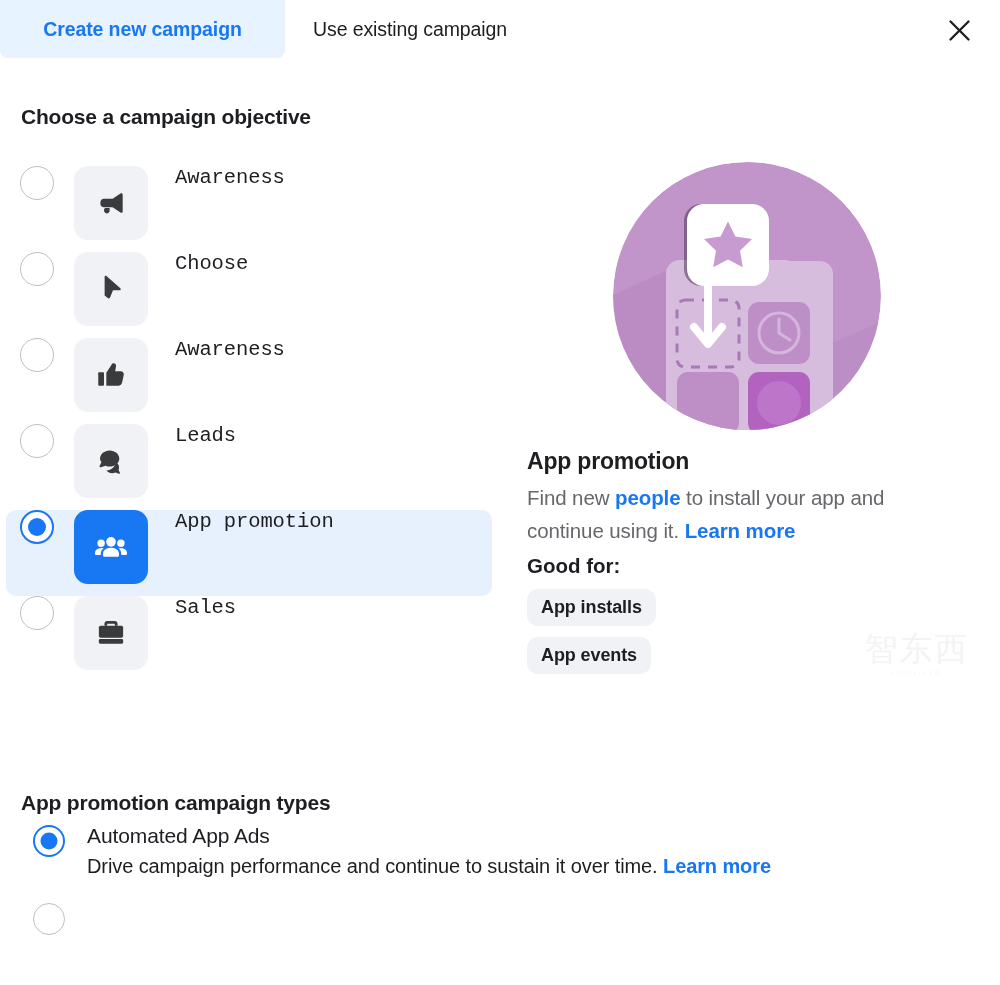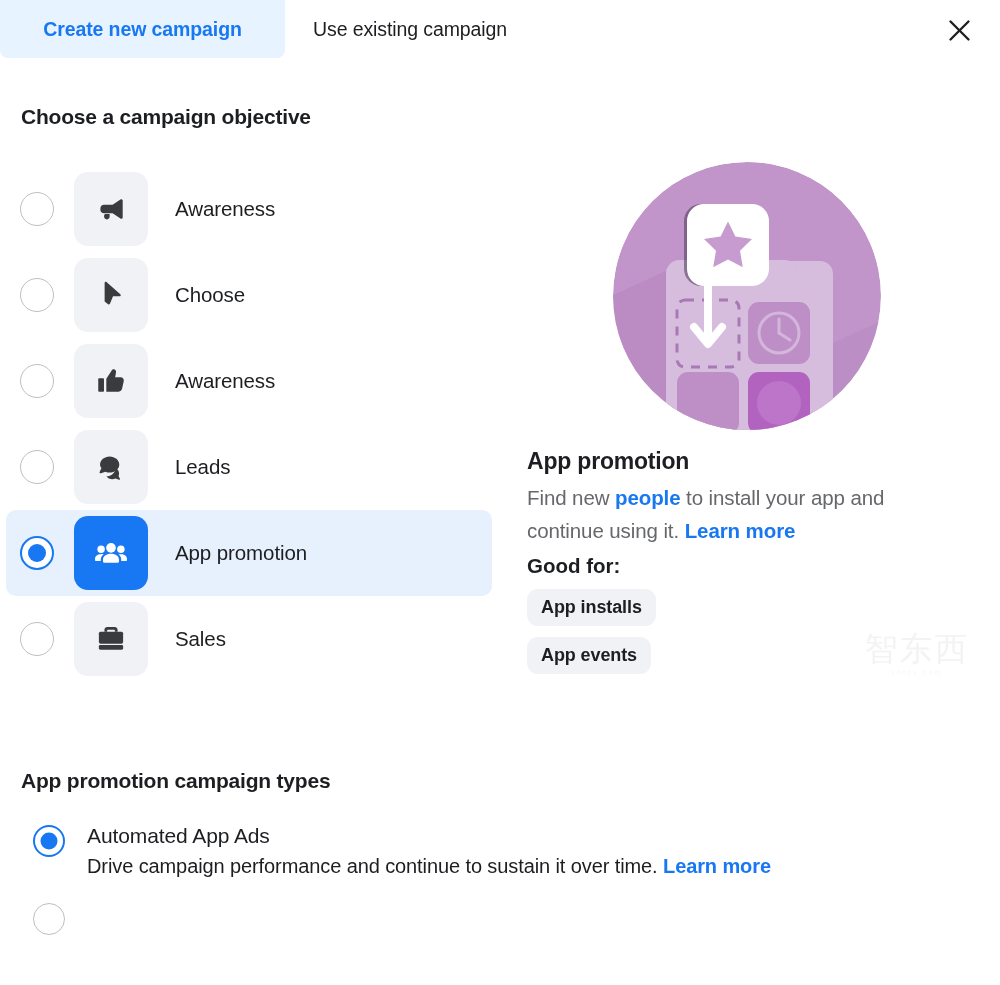--- a/index.html
+++ b/index.html
@@ -65,37 +65,38 @@
 
   
   .section-title {
     position: absolute;
     font-size: 21px;
     font-weight: bold;
     color: #1c1e21;
     letter-spacing: -0.2px;
   }
   #objective-title { left: 21px; top: 105px; }
-  #types-title     { left: 21px; top: 769px; }
+  #types-title     { left: 21px; top: 791px; }
 
   
   .obj-list {
     position: absolute;
     left: 6px;
     top: 166px;
     width: 486px;
   }
   .obj-row {
     position: relative;
     display: flex;
-    align-items: center;
+    align-items: flex-start;
     height: 86px;
     padding-left: 14px;
     border-radius: 10px;
     cursor: pointer;
+    font-family: Liberation Mono, monospace;
   }
   .obj-row.selected { background: #e7f0fd; }
 
   .radio {
     flex: 0 0 auto;
     width: 34px; height: 34px;
     border-radius: 50%;
     border: 1.6px solid #bcc0c4;
     background: #fff;
     position: relative;

